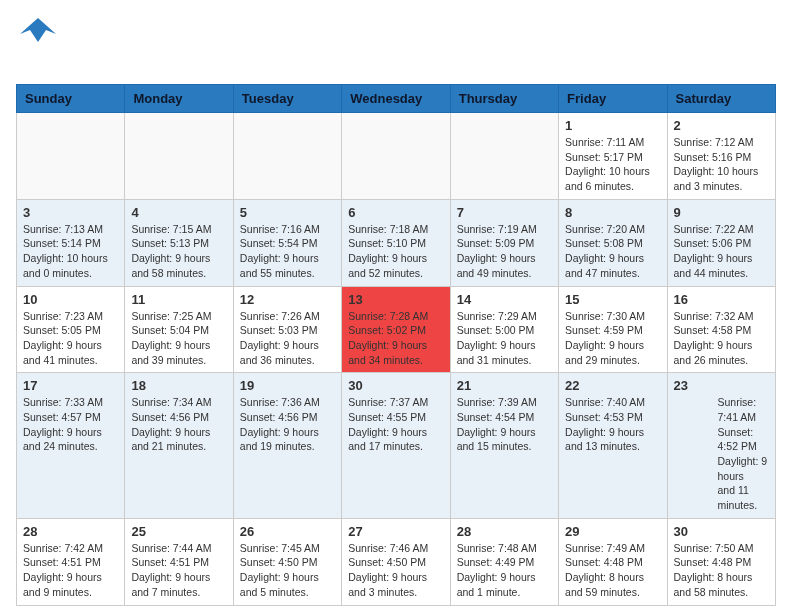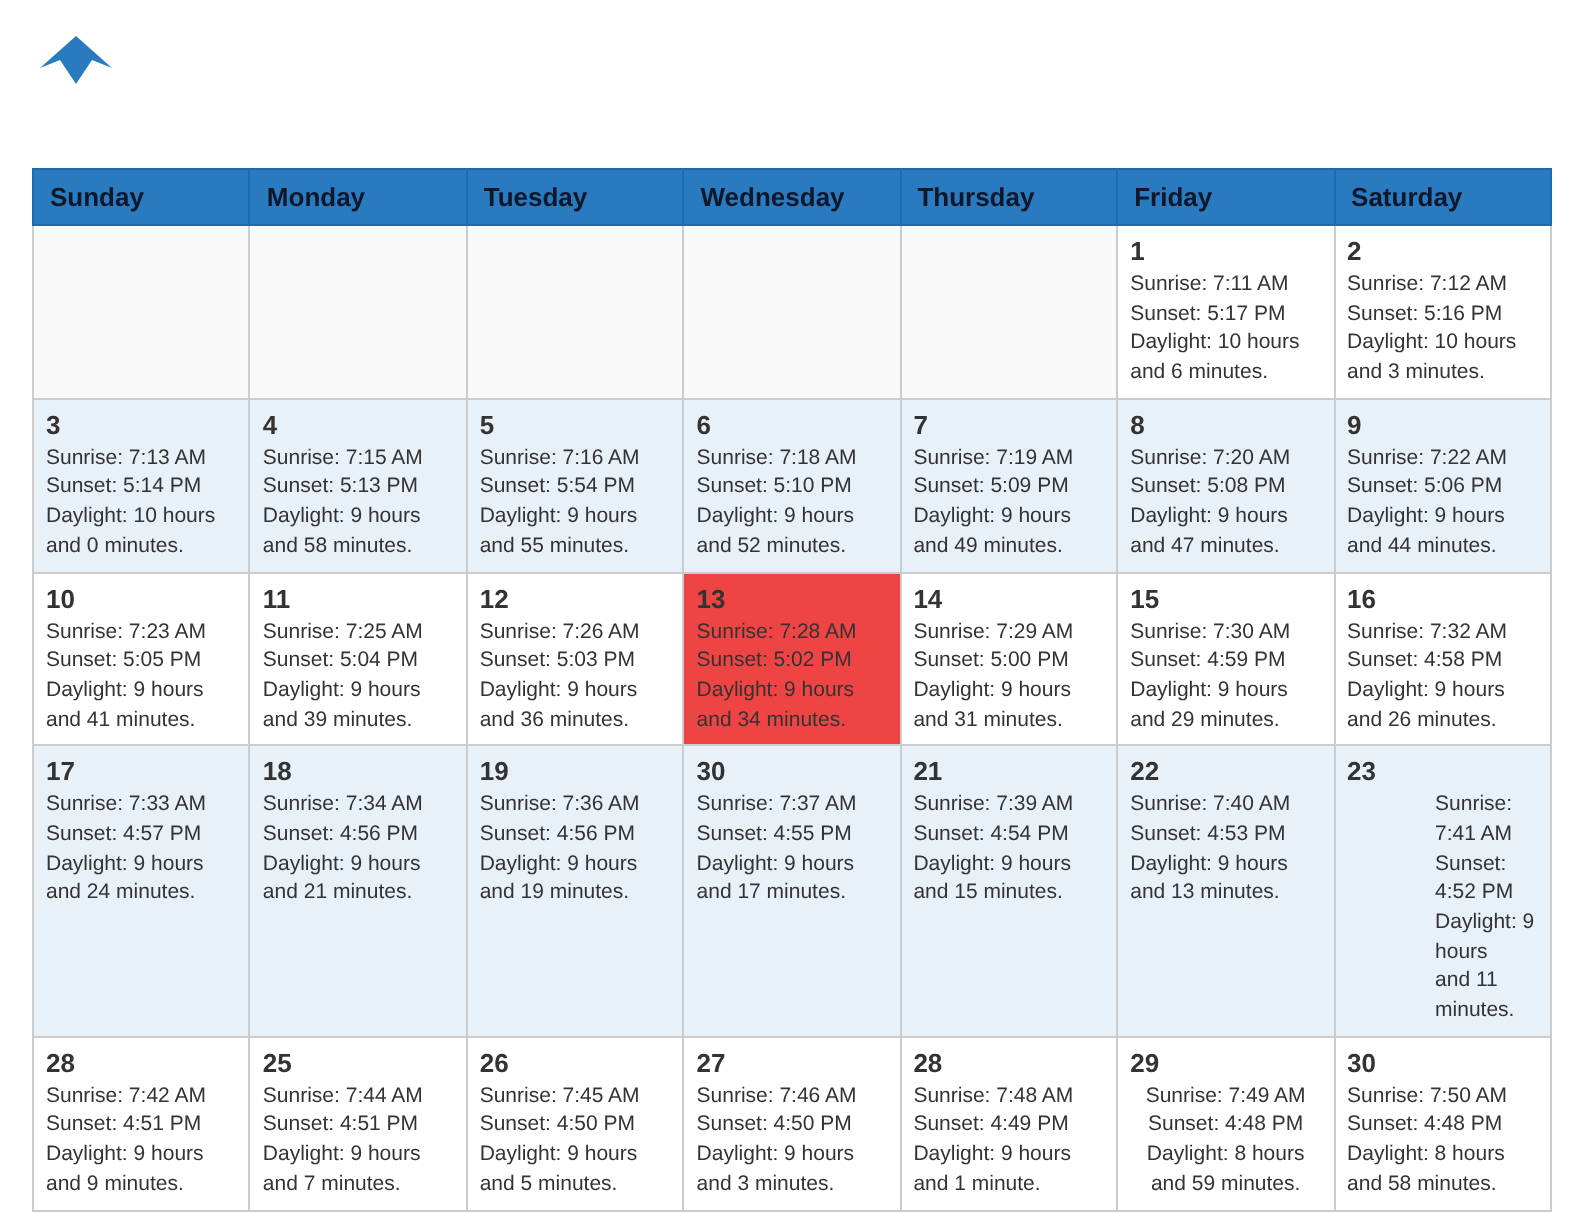--- a/index.html
+++ b/index.html
@@ -318,21 +318,21 @@
         </td>
         <td style="background: rgb(255, 255, 255);">
           <span class="day-num">28</span>
           <div class="day-info" style="white-space: pre-line;">Sunrise: 7:48 AM
 Sunset: 4:49 PM
 Daylight: 9 hours
 and 1 minute.</div>
         </td>
         <td style="background: rgb(255, 255, 255);">
           <span class="day-num">29</span>
-          <div class="day-info" style="white-space: pre-line; text-align: center;">Sunrise: 7:49 AM
+          <div class="day-info" style="white-space: pre-line;">Sunrise: 7:49 AM
 Sunset: 4:48 PM
 Daylight: 8 hours
 and 59 minutes.</div>
         </td>
         <td style="background: rgb(255, 255, 255);">
           <span class="day-num">30</span>
           <div class="day-info" style="white-space: pre-line;">Sunrise: 7:50 AM
 Sunset: 4:48 PM
 Daylight: 8 hours
 and 58 minutes.</div>

